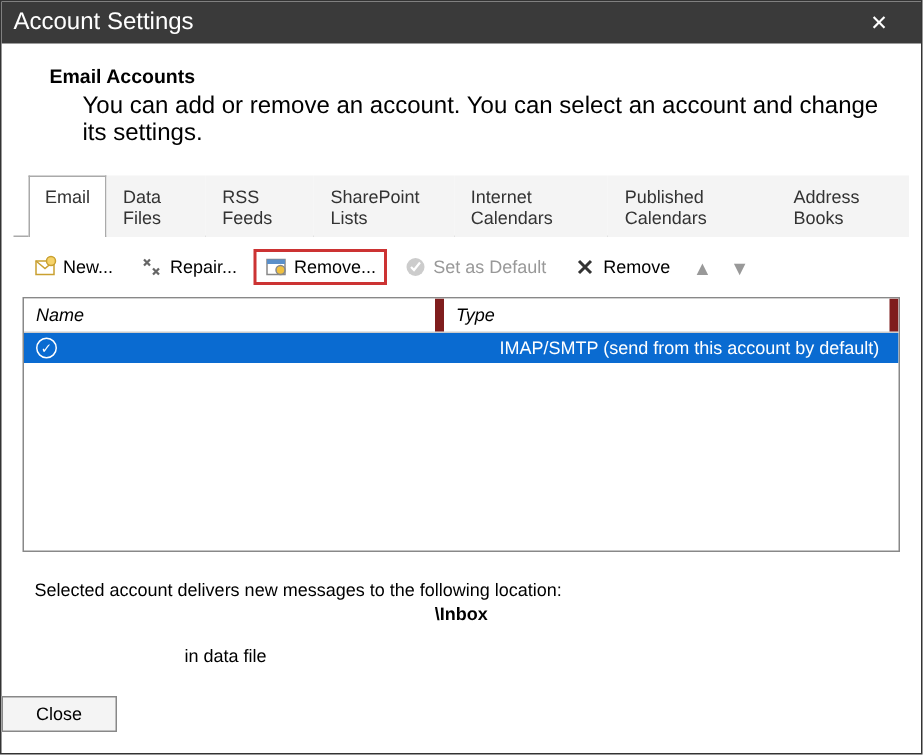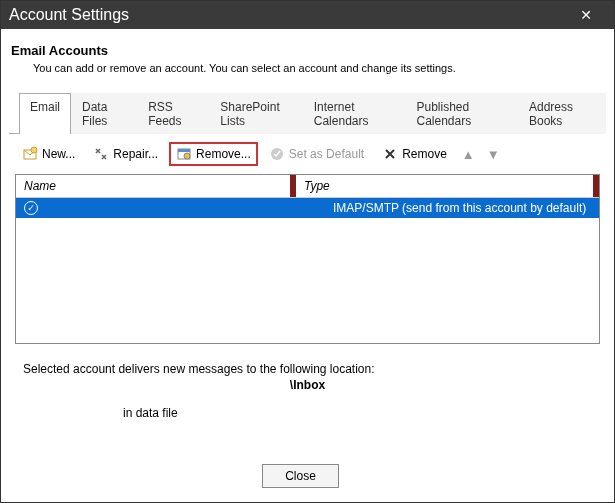--- a/index.html
+++ b/index.html
@@ -1,22 +1,22 @@
 <!DOCTYPE html>
 <html><head>
 <meta charset="utf-8">
 <style>
 * { box-sizing: border-box; margin: 0; padding: 0; font-family: "Segoe UI", Tahoma, sans-serif; font-size: 12px; }
 body { background: #fff; width: 615px; height: 503px; border: 1px solid #333; display: flex; flex-direction: column; }
 .titlebar { background: #3a3a3a; color: #fff; height: 28px; display: flex; align-items: center; padding: 0 8px; }
 .titlebar .title { flex: 1; font-size: 16px; }
 .titlebar .close { width: 40px; height: 28px; display: flex; align-items: center; justify-content: center; cursor: pointer; font-size: 14px; }
-.header { padding: 14px 22px 10px 10px; }
+.header { padding: 14px 22px 10px 32px; }
 .header .h1 { font-weight: bold; font-size: 13px; margin-bottom: 4px; }
-.header .sub { font-size: 11px; padding-left: 22px; }
+.header .sub { font-size: 16px; padding-left: 22px; }
 .body { padding: 0 8px; flex: 1; display: flex; flex-direction: column; }
 .tabs { display: flex; border-bottom: 1px solid #aaa; margin-top: 8px; padding-left: 10px; }
 .tab { padding: 6px 10px; border: 1px solid transparent; border-bottom: none; cursor: pointer; position: relative; top: 1px; background: #f4f4f4; color: #333; }
 .tab.active { background: #fff; border-color: #aaa; }
 .toolbar { display: flex; align-items: center; gap: 4px; padding: 8px 6px; }
 .tb-btn { display: flex; align-items: center; gap: 4px; padding: 3px 6px; cursor: pointer; border: 1px solid transparent; }
 .tb-btn.highlight { border: 2px solid #c33; padding: 2px 5px; }
 .tb-btn.disabled { color: #999; cursor: default; }
 .icon { width: 16px; height: 16px; display: inline-flex; align-items: center; justify-content: center; }
 .arrow { color: #999; font-size: 13px; padding: 0 4px; cursor: default; }
@@ -27,21 +27,21 @@
 .th.type { flex:1; }
 .trow { display: flex; background: #0a6bd1; color: #fff; align-items: center; }
 .td { padding: 3px 8px; }
 .td.name { width: 280px; display:flex; align-items:center; gap:6px;}
 .td.type { flex:1;margin-left:29px; }
 .checkcircle { width:14px; height:14px; background:#0a6bd1; border-radius:50%; border:1px solid #fff; display:flex; align-items:center; justify-content:center; color:#fff; font-size:9px;}
 .location { padding: 18px 14px 6px 14px; }
 .location .line1 { margin-bottom: 2px; }
 .location .inbox { text-align: center; font-weight: bold; margin-bottom: 14px; }
 .location .datafile { padding-left: 100px; }
-.footer { display: flex; justify-content: center; padding: 10px 14px 14px 0; }
+.footer { display: flex; justify-content: flex-start; padding: 10px 14px 14px 0; }
 .close-btn { border: 1px solid #888; padding: 4px 22px; cursor: pointer; background: #f4f4f4; }
 </style>
 </head>
 <body>
 
 <div class="titlebar">
   <span class="title">Account Settings</span>
   <div class="close">✕</div>
 </div>
 

